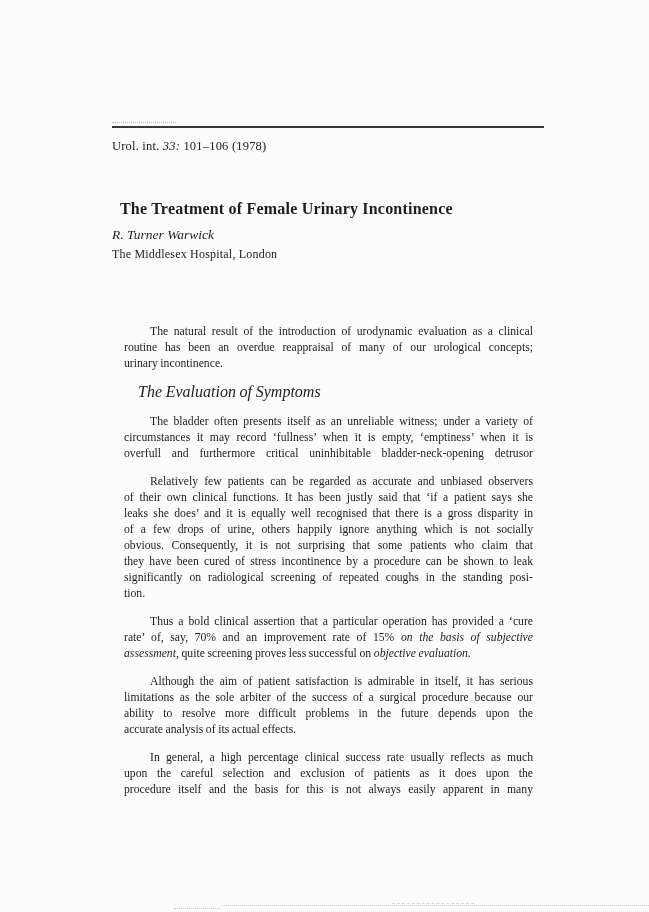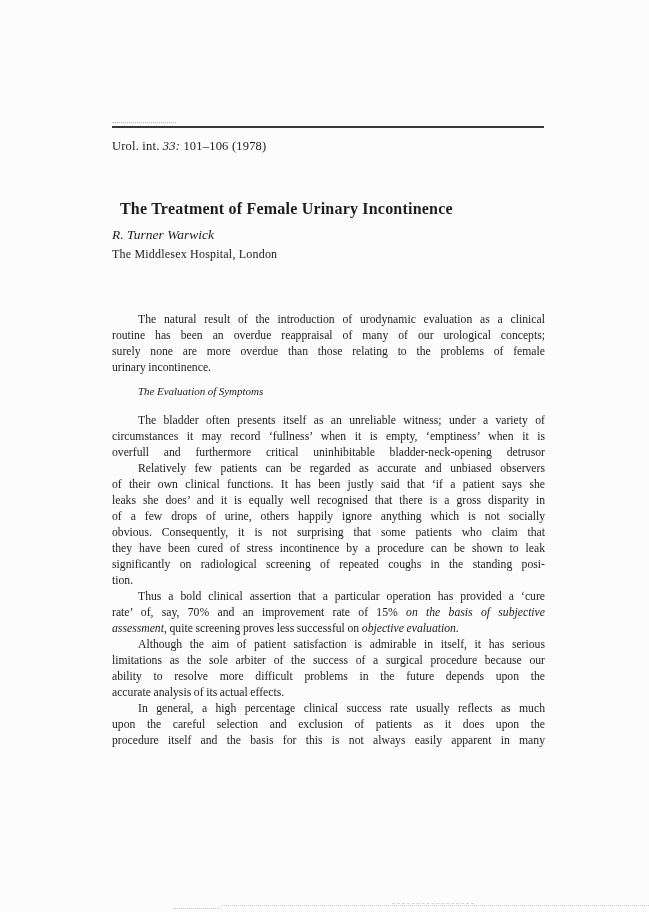--- a/index.html
+++ b/index.html
@@ -11,25 +11,25 @@
     padding-left:28px;
   }
   .rule { position:absolute; left:112px; top:126px; width:432px; height:2px; background:#383838; }
   .rule-dots { position:absolute; left:112px; top:122px; width:64px; height:0; border-top:1px dotted #b8b8b8; }
   .journal { position:absolute; left:112px; top:139px; font-size:12.5px; letter-spacing:0.2px; }
   .journal .vol { font-style:italic; }
   .title { position:absolute; left:112px; top:192px; margin:8px; width:445px; font-size:16px; font-weight:700; letter-spacing:0.2px; }
   .author { position:absolute; left:112px; top:227px; font-style:italic; font-size:13.5px; }
   .affiliation { position:absolute; left:112px; top:247px; font-size:12px; letter-spacing:0.2px; }
   .body { position:absolute; left:112px; top:312px; width:433px; font-size:11.7px; line-height:16px; word-spacing:-0.3px; }
-  .para { margin:0; }
+  .para { margin:12px; }
   .ln { text-align:justify; text-align-last:justify; }
   .ln.last { text-align-last:auto; }
   .ln.ind { text-indent:26px; }
-  .section-heading { margin:7px 0 14px 0; font-style:italic; font-size:11px; text-indent:26px; }
+  .section-heading { margin:7px 0 14px 0; font-style:italic; font-size:16px; text-indent:26px; }
   .it { font-style:italic; }
   .dots-a { position:absolute; left:174px; bottom:3px; width:46px; height:0; border-top:1px dotted #c6c6cc; }
   .dots-b { position:absolute; left:222px; bottom:6px; width:427px; height:0; border-top:1px dotted #cbcbd1; }
   .dots-c { position:absolute; left:392px; bottom:8px; width:82px; height:0; border-top:1px dashed #ddd5df; }
   .edge-noise {
     position:absolute; right:3px; top:40px; width:2px; height:2px; background:#e9f1e9;
     box-shadow:-1px 45px #f2e6f1, 0 95px #e6eee6, 1px 150px #f0e8ef, -1px 210px #e8f0e8,
                0 265px #f1e7f0, 1px 320px #e7efe7, -1px 380px #f0e6ef, 0 440px #e9f1e9,
                1px 500px #f2e8f1;
   }
@@ -47,21 +47,20 @@
   <h1 class="title">The Treatment of Female Urinary Incontinence</h1>
 
   <div class="author">R. Turner Warwick</div>
   <div class="affiliation">The Middlesex Hospital, London</div>
 
   <div class="body">
 
     <div class="para">
       <div class="ln ind">The natural result of the introduction of urodynamic evaluation as a clinical</div>
       <div class="ln">routine has been an overdue reappraisal of many of our urological concepts;</div>
-      <div class="ln">surely none are more overdue than those relating to the problems of female</div>
       <div class="ln last">urinary incontinence.</div>
     </div>
 
     <div class="section-heading">The Evaluation of Symptoms</div>
 
     <div class="para">
       <div class="ln ind">The bladder often presents itself as an unreliable witness; under a variety of</div>
       <div class="ln">circumstances it may record ‘fullness’ when it is empty, ‘emptiness’ when it is</div>
       <div class="ln">overfull and furthermore critical uninhibitable bladder-neck-opening detrusor</div>
     </div>

